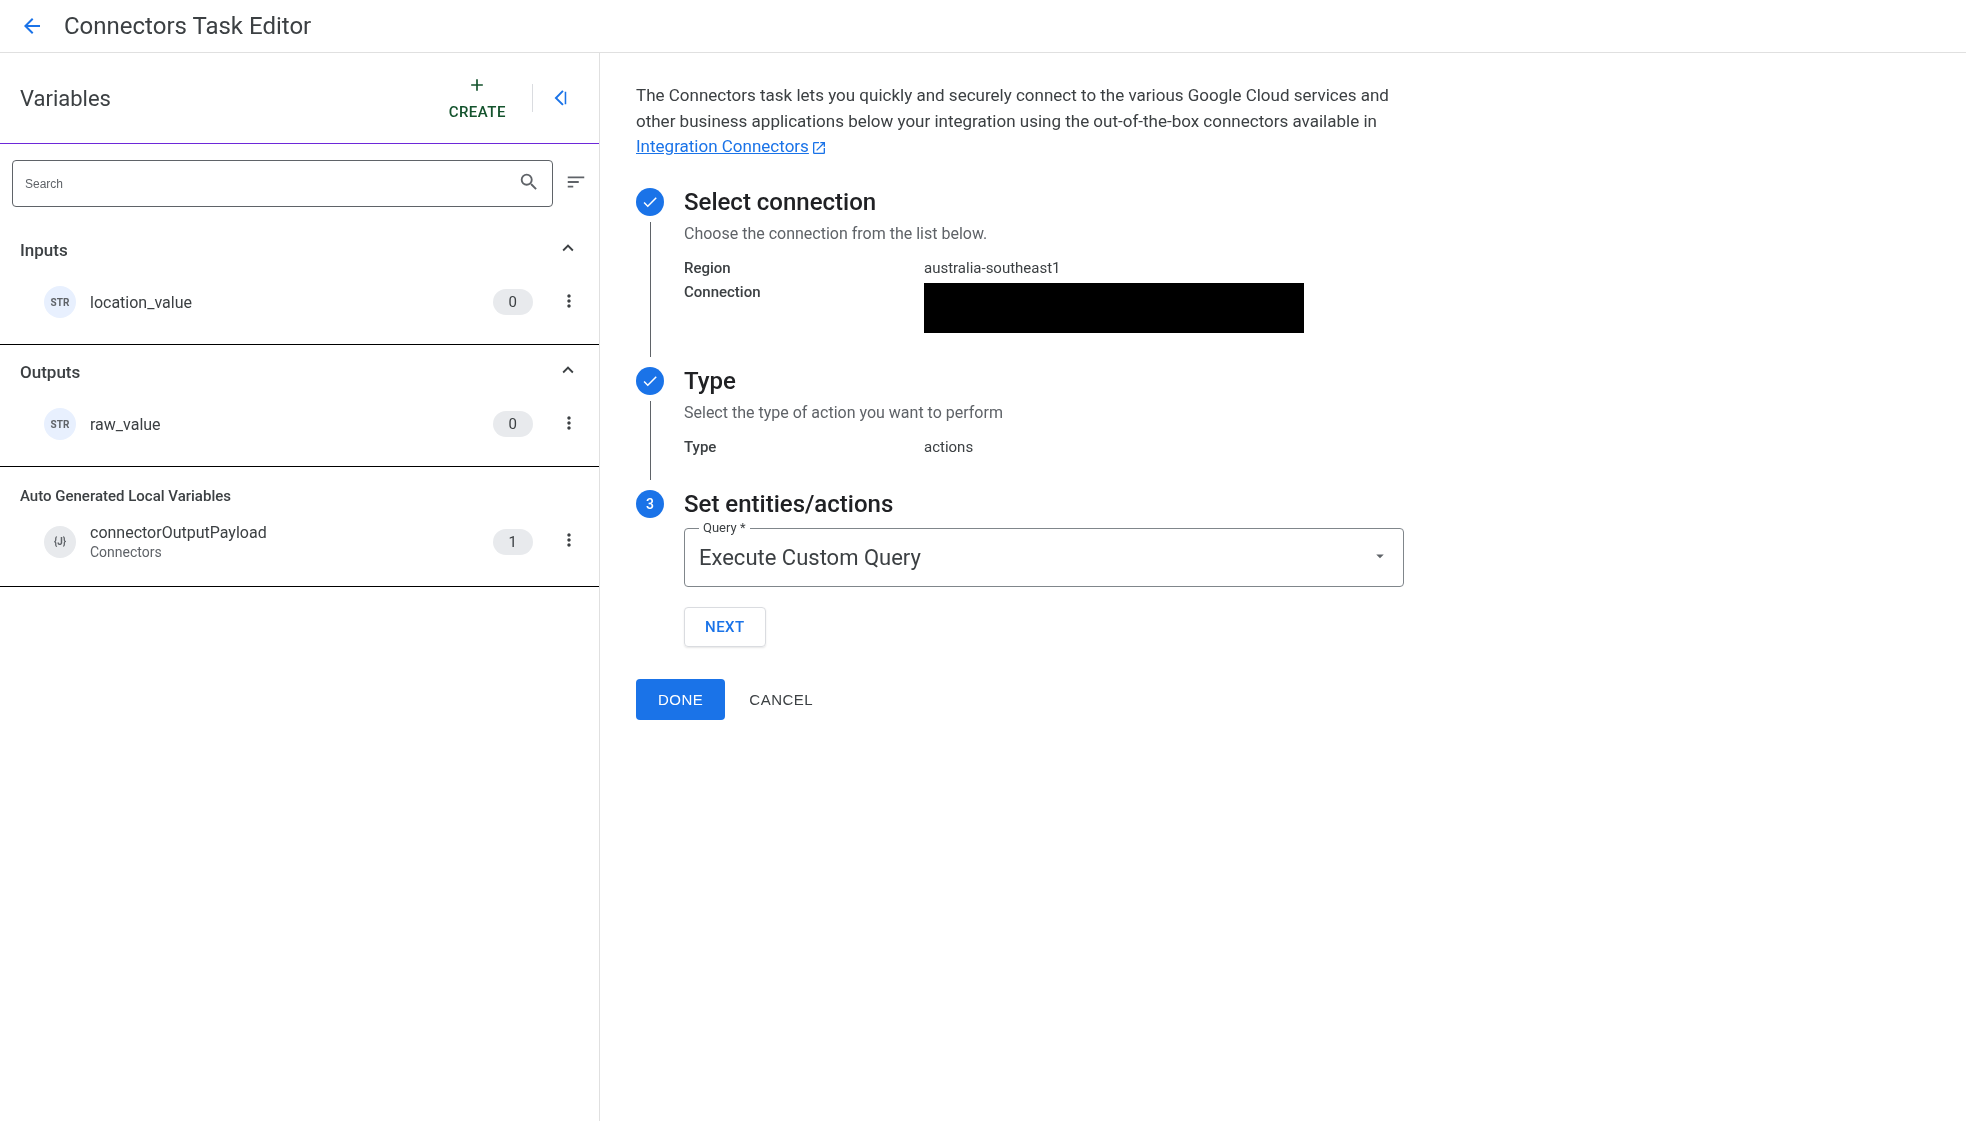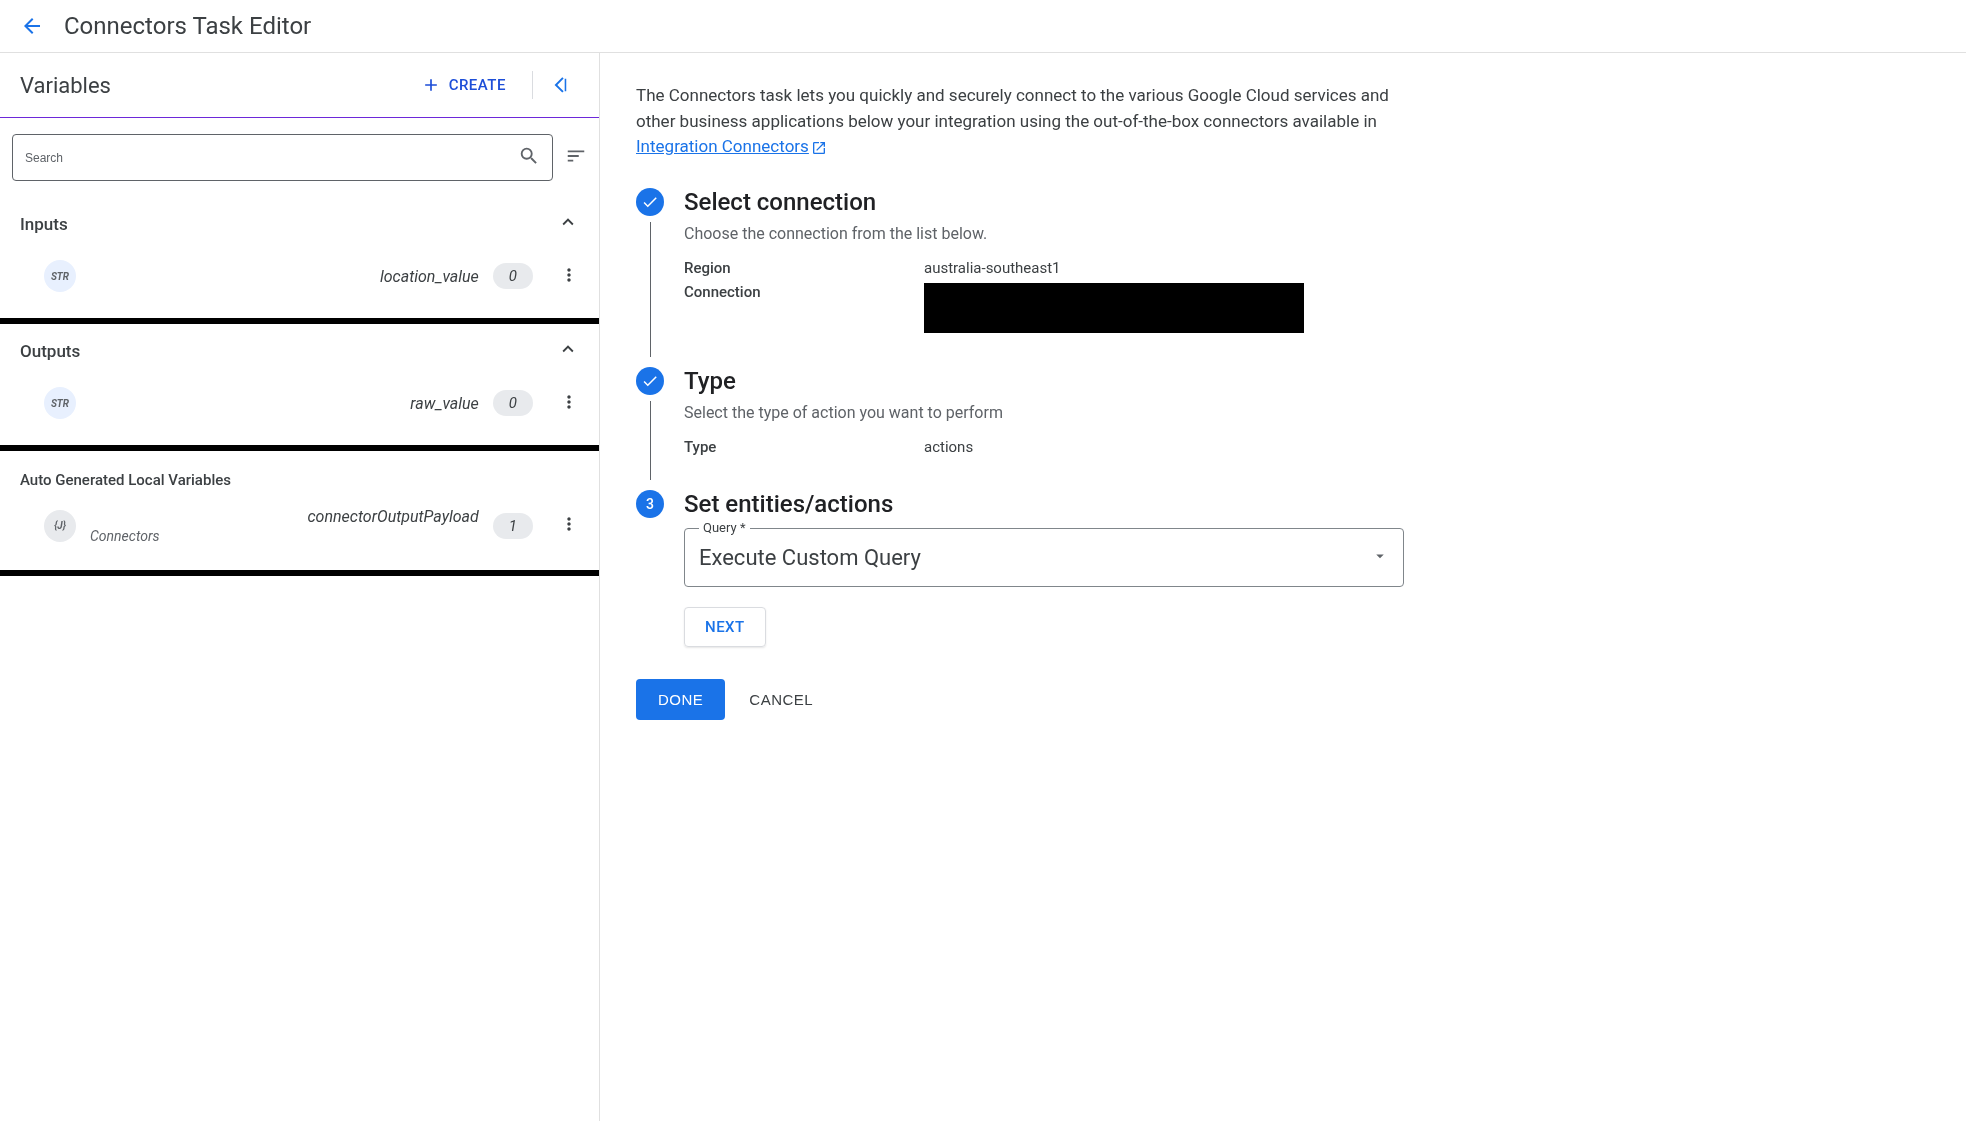--- a/index.html
+++ b/index.html
@@ -58,26 +58,27 @@
     }
     .left-header-actions {
       display: flex;
       align-items: center;
       gap: 8px;
     }
     .create-btn {
       display: flex;
       align-items: center;
       gap: 8px;
-      color: #1d4ed8;
+      color: #14532d;
       font-weight: 500;
       font-size: 15px;
       cursor: pointer;
       padding: 6px 10px;
       letter-spacing: 0.5px;
+      flex-direction: column;
     }
     .create-btn svg {
       width: 20px;
       height: 20px;
     }
     .divider-v {
       width: 1px;
       height: 28px;
       background: #dadce0;
       margin: 0 8px;
@@ -146,22 +147,21 @@
     }
     .chevron {
       color: #3c4043;
     }
     .chevron svg {
       width: 22px;
       height: 22px;
     }
     .var-list {
       padding: 0 0 16px 0;
-      border-bottom: 6px solid #000000;
-      font-style: italic;
+      border-bottom: 1px solid #000000;
     }
     .var-item {
       display: flex;
       align-items: center;
       padding: 10px 20px 10px 44px;
       gap: 14px;
     }
     .type-badge {
       display: flex;
       align-items: center;
@@ -175,21 +175,20 @@
       font-weight: 700;
       flex-shrink: 0;
     }
     .type-badge.json {
       background: #e8eaed;
     }
     .var-name {
       flex: 1;
       font-size: 16px;
       color: #3c4043;
-      text-align: right;
     }
     .var-subtitle {
       font-size: 14px;
       color: #5f6368;
       margin-top: 2px;
     }
     .var-name-col {
       flex: 1;
       display: flex;
       flex-direction: column;

